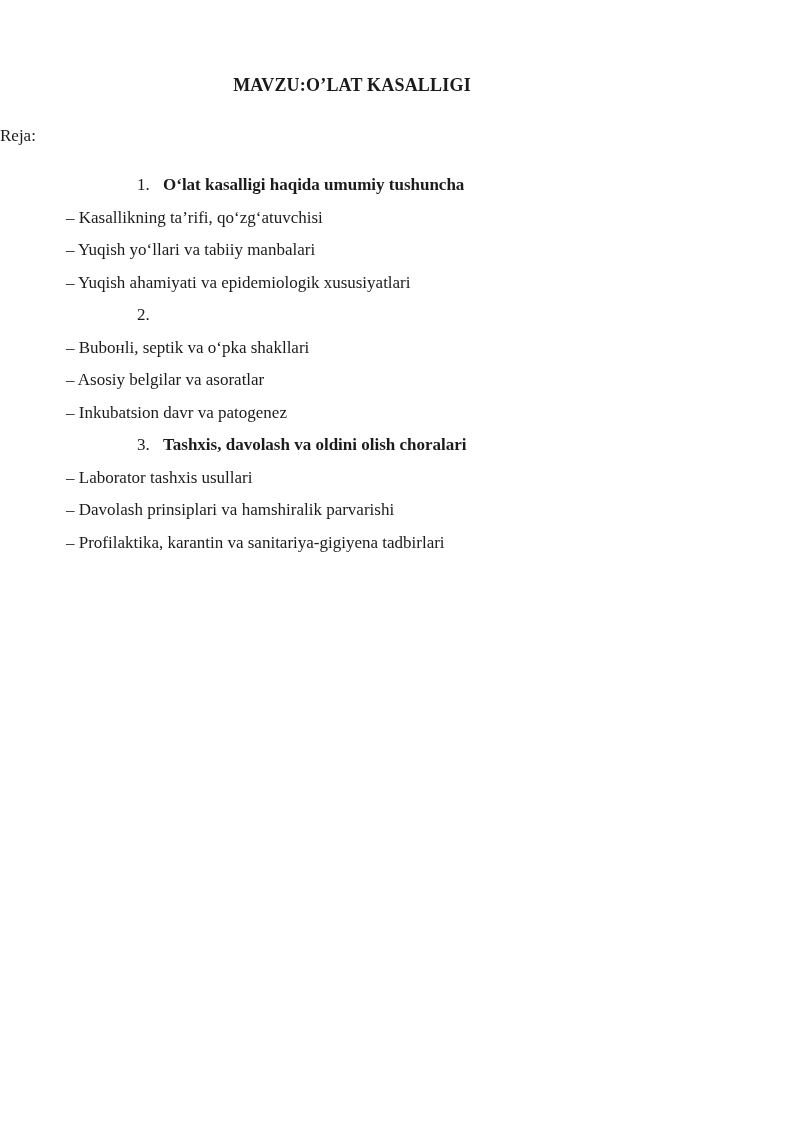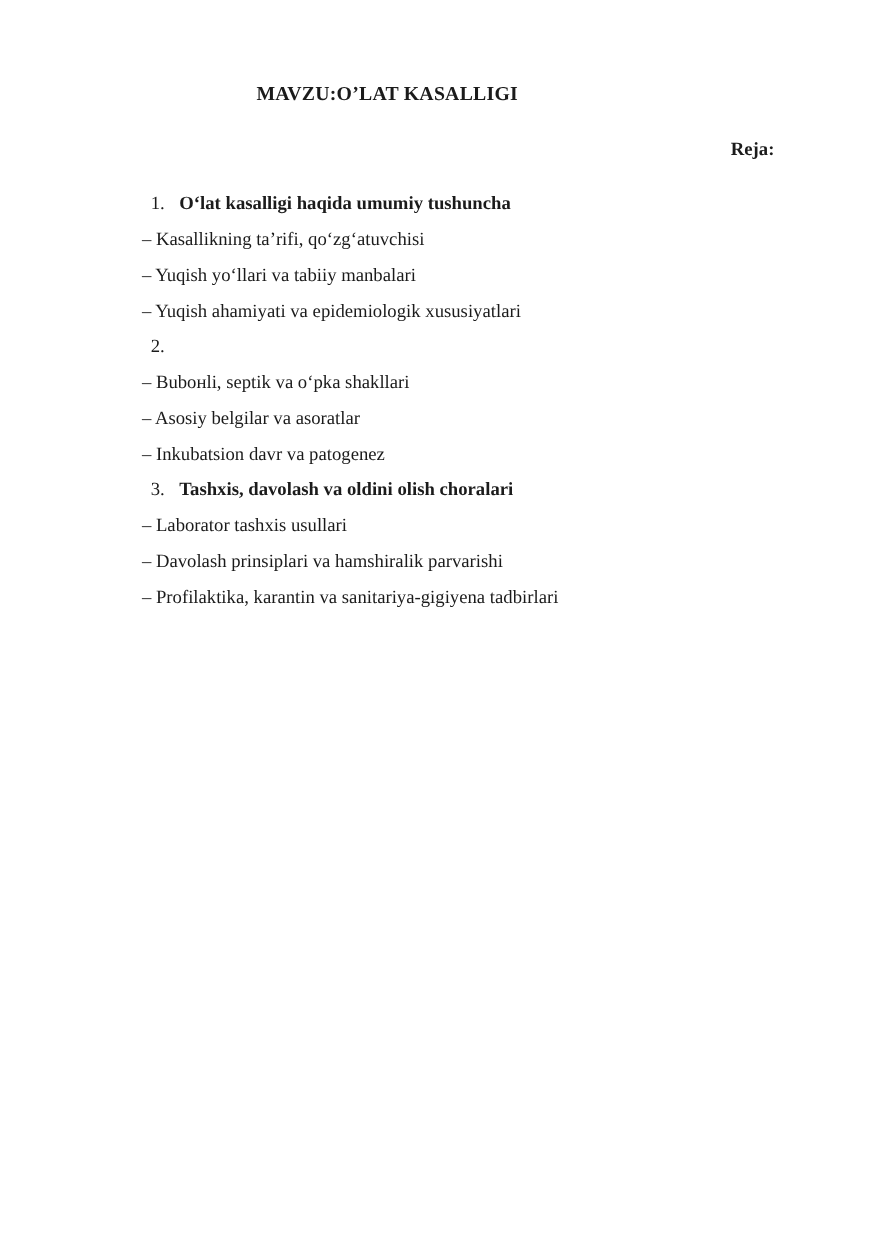--- a/index.html
+++ b/index.html
@@ -23,47 +23,46 @@
   .doc-title {
     margin: 0;
     text-align: center;
     font-size: 18px;
     line-height: 26px;
     font-weight: 700;
     letter-spacing: 0.2px;
   }
   .doc-subtitle {
     margin: 26px 0 0 0;
-    text-align: right;
+    text-align: left;
     font-size: 17px;
     line-height: 24px;
-    font-weight: 700;
+    font-weight: 400;
   }
   .outline {
     margin-top: 21px;
     font-size: 17px;
   }
   .heading-row {
     display: flex;
     padding-left: 137px;
     line-height: 32.5px;
   }
   .section-num {
     flex: 0 0 auto;
     width: 26px;
     font-weight: 400;
   }
   .section-heading {
     font-weight: 700;
     font-family: Liberation Serif, serif;
   }
   .sub-item {
-    padding-left: 87px;
+    padding-left: 66px;
     line-height: 32.5px;
-    margin-left: 42px;
   }
 </style>
 </head>
 <body>
 
 <div class="page">
 
   <h1 class="doc-title">MAVZU:O’LAT KASALLIGI</h1>
 
   <h2 class="doc-subtitle">Reja:</h2>

